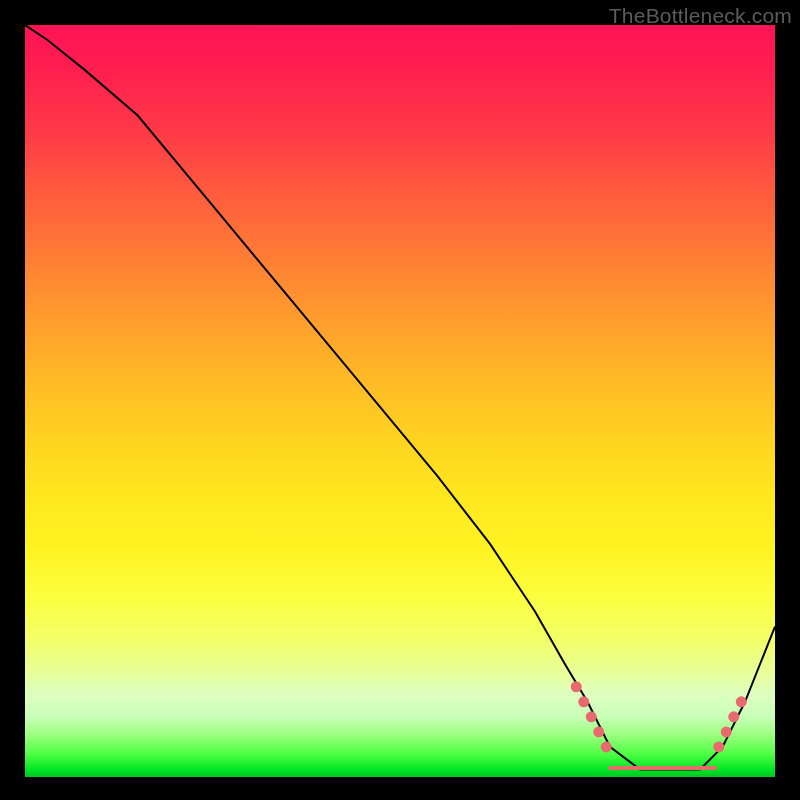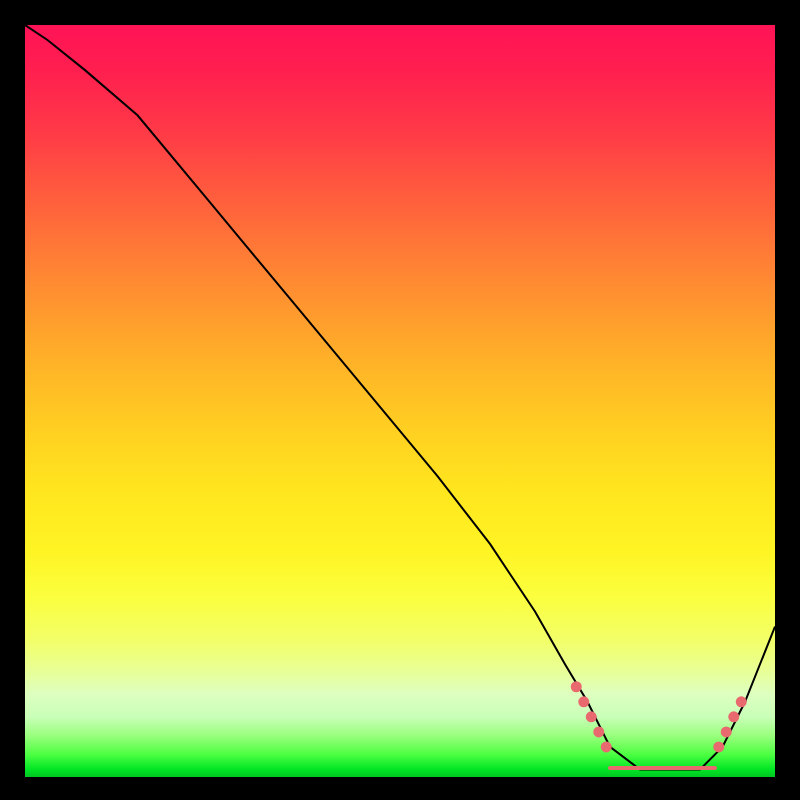--- a/index.html
+++ b/index.html
@@ -80,20 +80,21 @@
     fill: none;
     stroke: #e86a6f;
     stroke-width: 4;
     stroke-linecap: round;
   }
 </style>
 </head>
 <body>
 
 <div class="frame">
+  <div class="watermark">TheBottleneck.com</div>
 
   <div class="plot">
     <div class="gradient"></div>
     <svg class="curve" viewBox="0 0 750 752" preserveAspectRatio="none">
       <path class="main" d="M 0 0 L 22.5 15.039999999999964 L 60 45.120000000000005 L 112.5 90.24000000000001 L 187.5 180.48000000000002 L 262.5 270.71999999999997 L 337.5 360.96 L 412.50000000000006 451.2 L 465 518.88 L 510.00000000000006 586.56 L 540 639.2 L 562.5 676.8 L 585 721.92 L 615 744.48 L 645 744.48 L 675 744.48 L 697.5 721.92 L 720 676.8 L 750 601.6"></path>
       <path class="flatseg" d="M 585 742.976 L 690 742.976"></path>
       <g>
           <circle class="marker" cx="551.25" cy="661.76" r="5.5"></circle>
           <circle class="marker" cx="558.75" cy="676.8" r="5.5"></circle>
           <circle class="marker" cx="566.25" cy="691.84" r="5.5"></circle>

